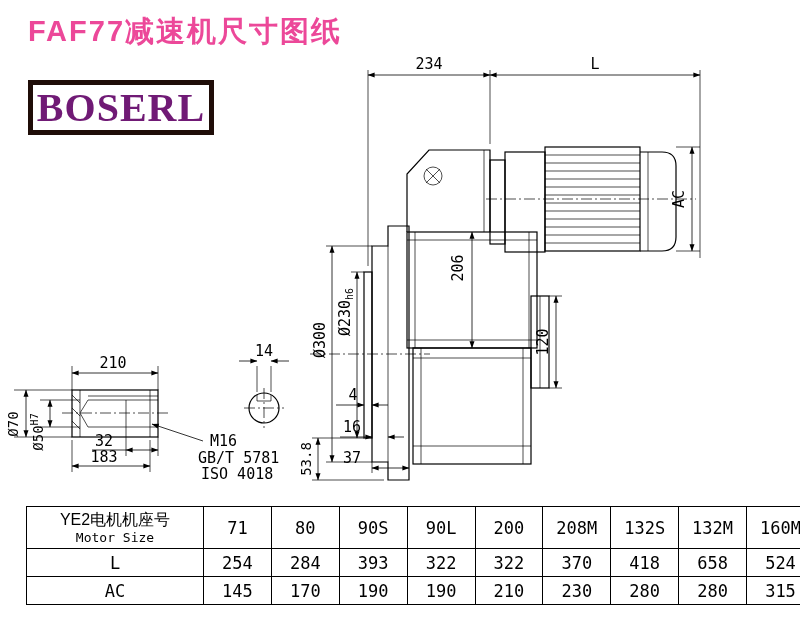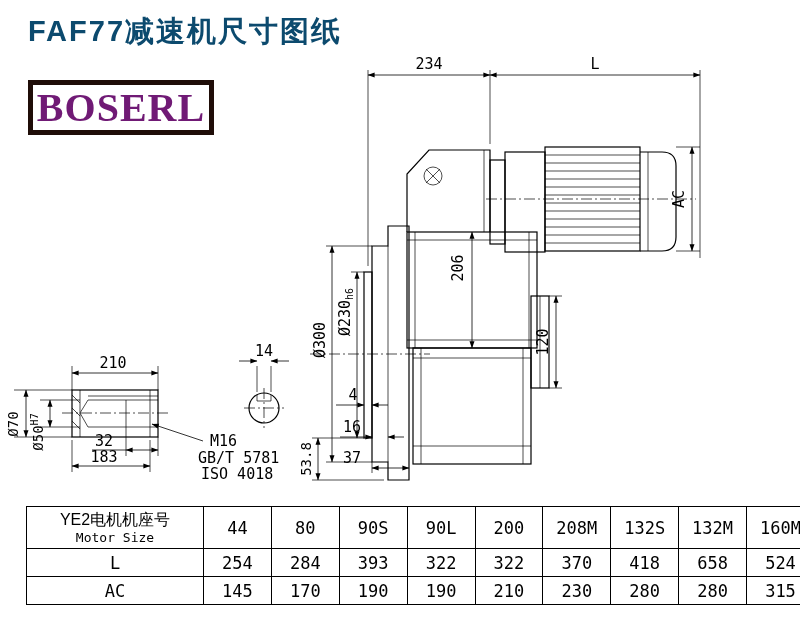--- a/index.html
+++ b/index.html
@@ -3,21 +3,21 @@
 <meta charset="utf-8">
 <style>
   * { box-sizing: border-box; }
   html,body { margin:0; padding:0; }
   body {
     width:800px; height:633px; position:relative; overflow:hidden;
     background:#ffffff; font-family:"Liberation Sans", sans-serif;
   }
   .title {
     position:absolute; left:28px; top:12px;
-    font-size:29px; font-weight:bold; letter-spacing:2px; color:#0c4a6e;
+    font-size:29px; font-weight:bold; letter-spacing:2px; color:#ec4899;
     font-family:"Liberation Sans", sans-serif; white-space:nowrap;
   }
   .logo {
     position:absolute; left:28px; top:80px; width:186px; height:55px;
     border:5px solid #1f0d08; background:#ffffff;
     display:flex; align-items:center; justify-content:center;
   }
   .logo span {
     font-family:"Liberation Serif", serif; font-weight:bold;
     font-size:40px; color:#701a75; letter-spacing:1px; line-height:1;
@@ -242,21 +242,21 @@
         <col>
         <col>
         <col>
     </colgroup>
     <tbody>
         <tr class="hdr">
       <th>
         <div class="hdr-cn">YE2电机机座号</div>
         <div class="hdr-en">Motor Size</div>
       </th>
-      <th>44</th>
+      <th>71</th>
       <th>80</th>
       <th>90S</th>
       <th>90L</th>
       <th>200</th>
       <th>208M</th>
       <th>132S</th>
       <th>132M</th>
       <th>160M</th>
     </tr>
     <tr class="datarow">

